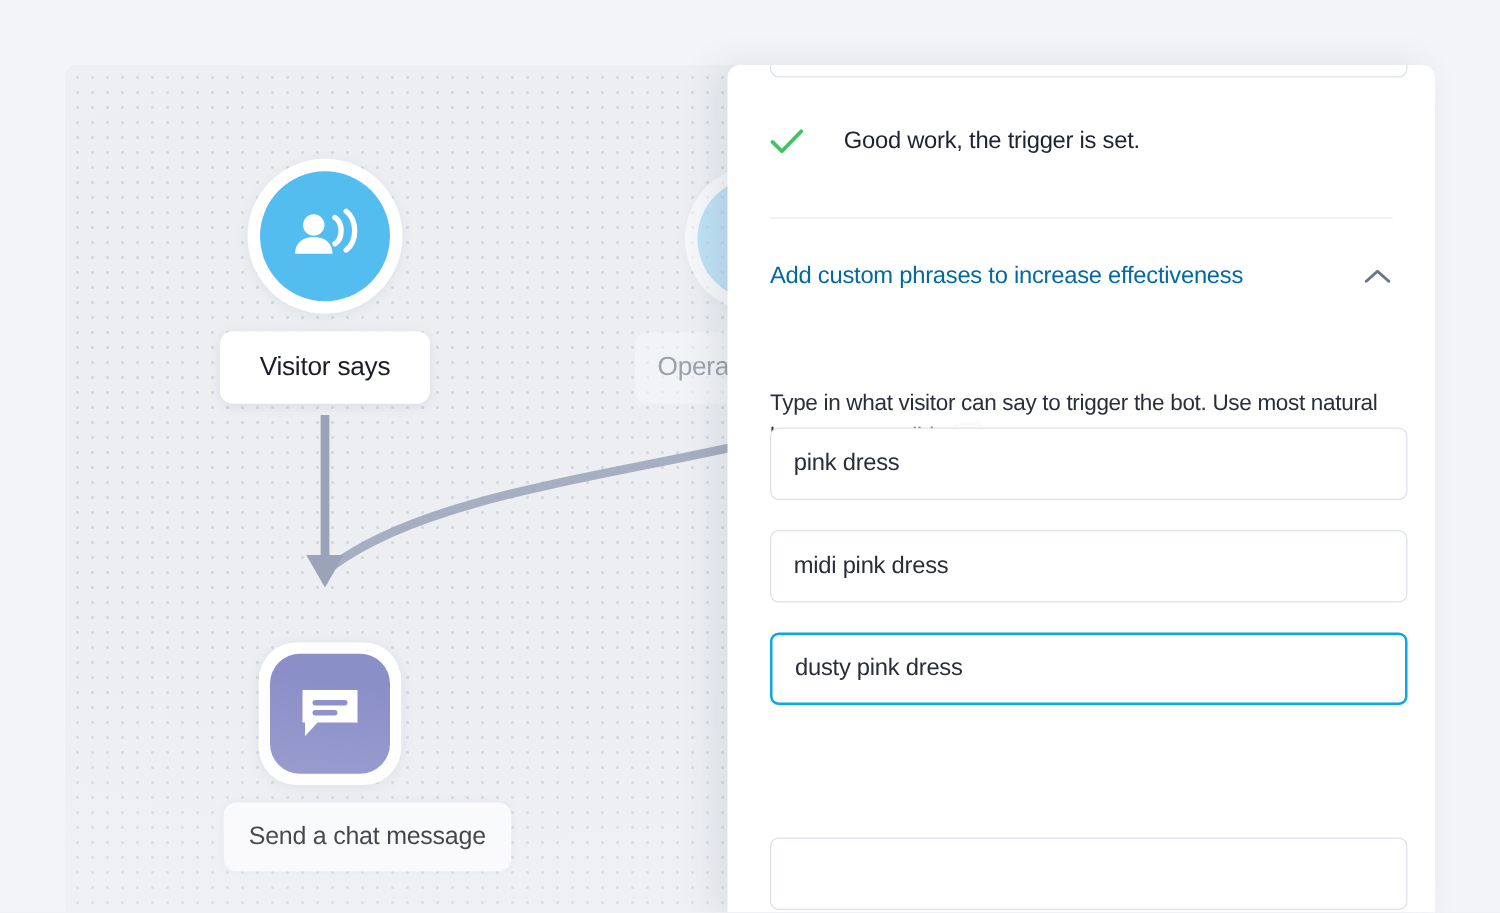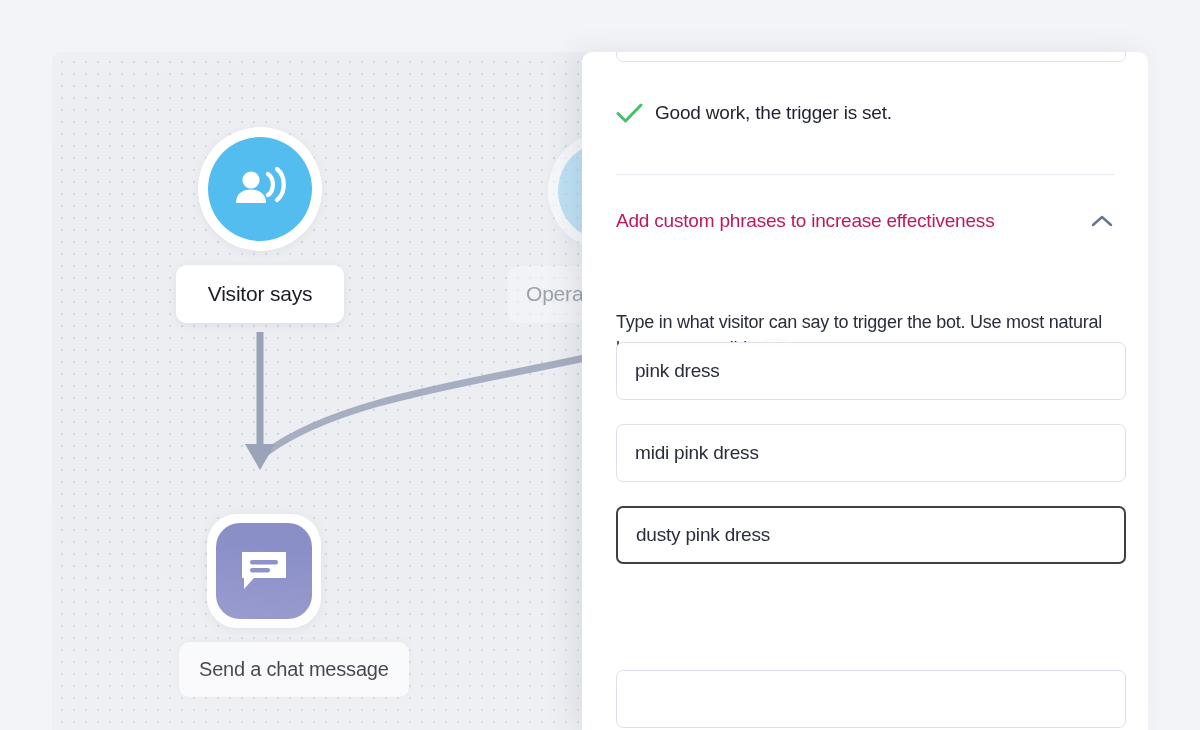--- a/index.html
+++ b/index.html
@@ -162,21 +162,21 @@
     background: #fff;
     font-family: "Liberation Sans", sans-serif;
     font-size: 19px;
     color: #2a2d3a;
     padding: 0 18px;
     letter-spacing: -0.2px;
     outline: none;
     display: block;
   }
   .phrase-input.active {
-    border: 2px solid #404040;
+    border: 2px solid #0ea5e9;
   }
   .phrase-input::placeholder { color: #a7adbc; }
 
   #input-clipped-top {
     position: absolute;
     left: 34px;
     top: -48px;
   }
   #input-clipped-bottom {
     position: absolute;
@@ -184,21 +184,21 @@
     top: 618px;
   }
 
   
   #success-row {
     position: absolute;
     left: 34px;
     top: 50px;
     display: flex;
     align-items: center;
-    gap: 12px;
+    gap: 32px;
   }
   #success-row .msg {
     font-size: 19px;
     color: #1f2230;
     letter-spacing: -0.2px;
   }
 
   .divider {
     position: absolute;
     left: 34px;
@@ -214,21 +214,21 @@
     left: 34px;
     top: 158px;
     width: 498px;
     display: flex;
     align-items: center;
     justify-content: space-between;
     cursor: pointer;
   }
   #section-header .title {
     font-size: 19px;
-    color: #be185d;
+    color: #0369a1;
     letter-spacing: -0.2px;
   }
 
   
   #helper-text {
     position: absolute;
     left: 34px;
     top: 222px;
     width: 490px;
     font-size: 18px;

